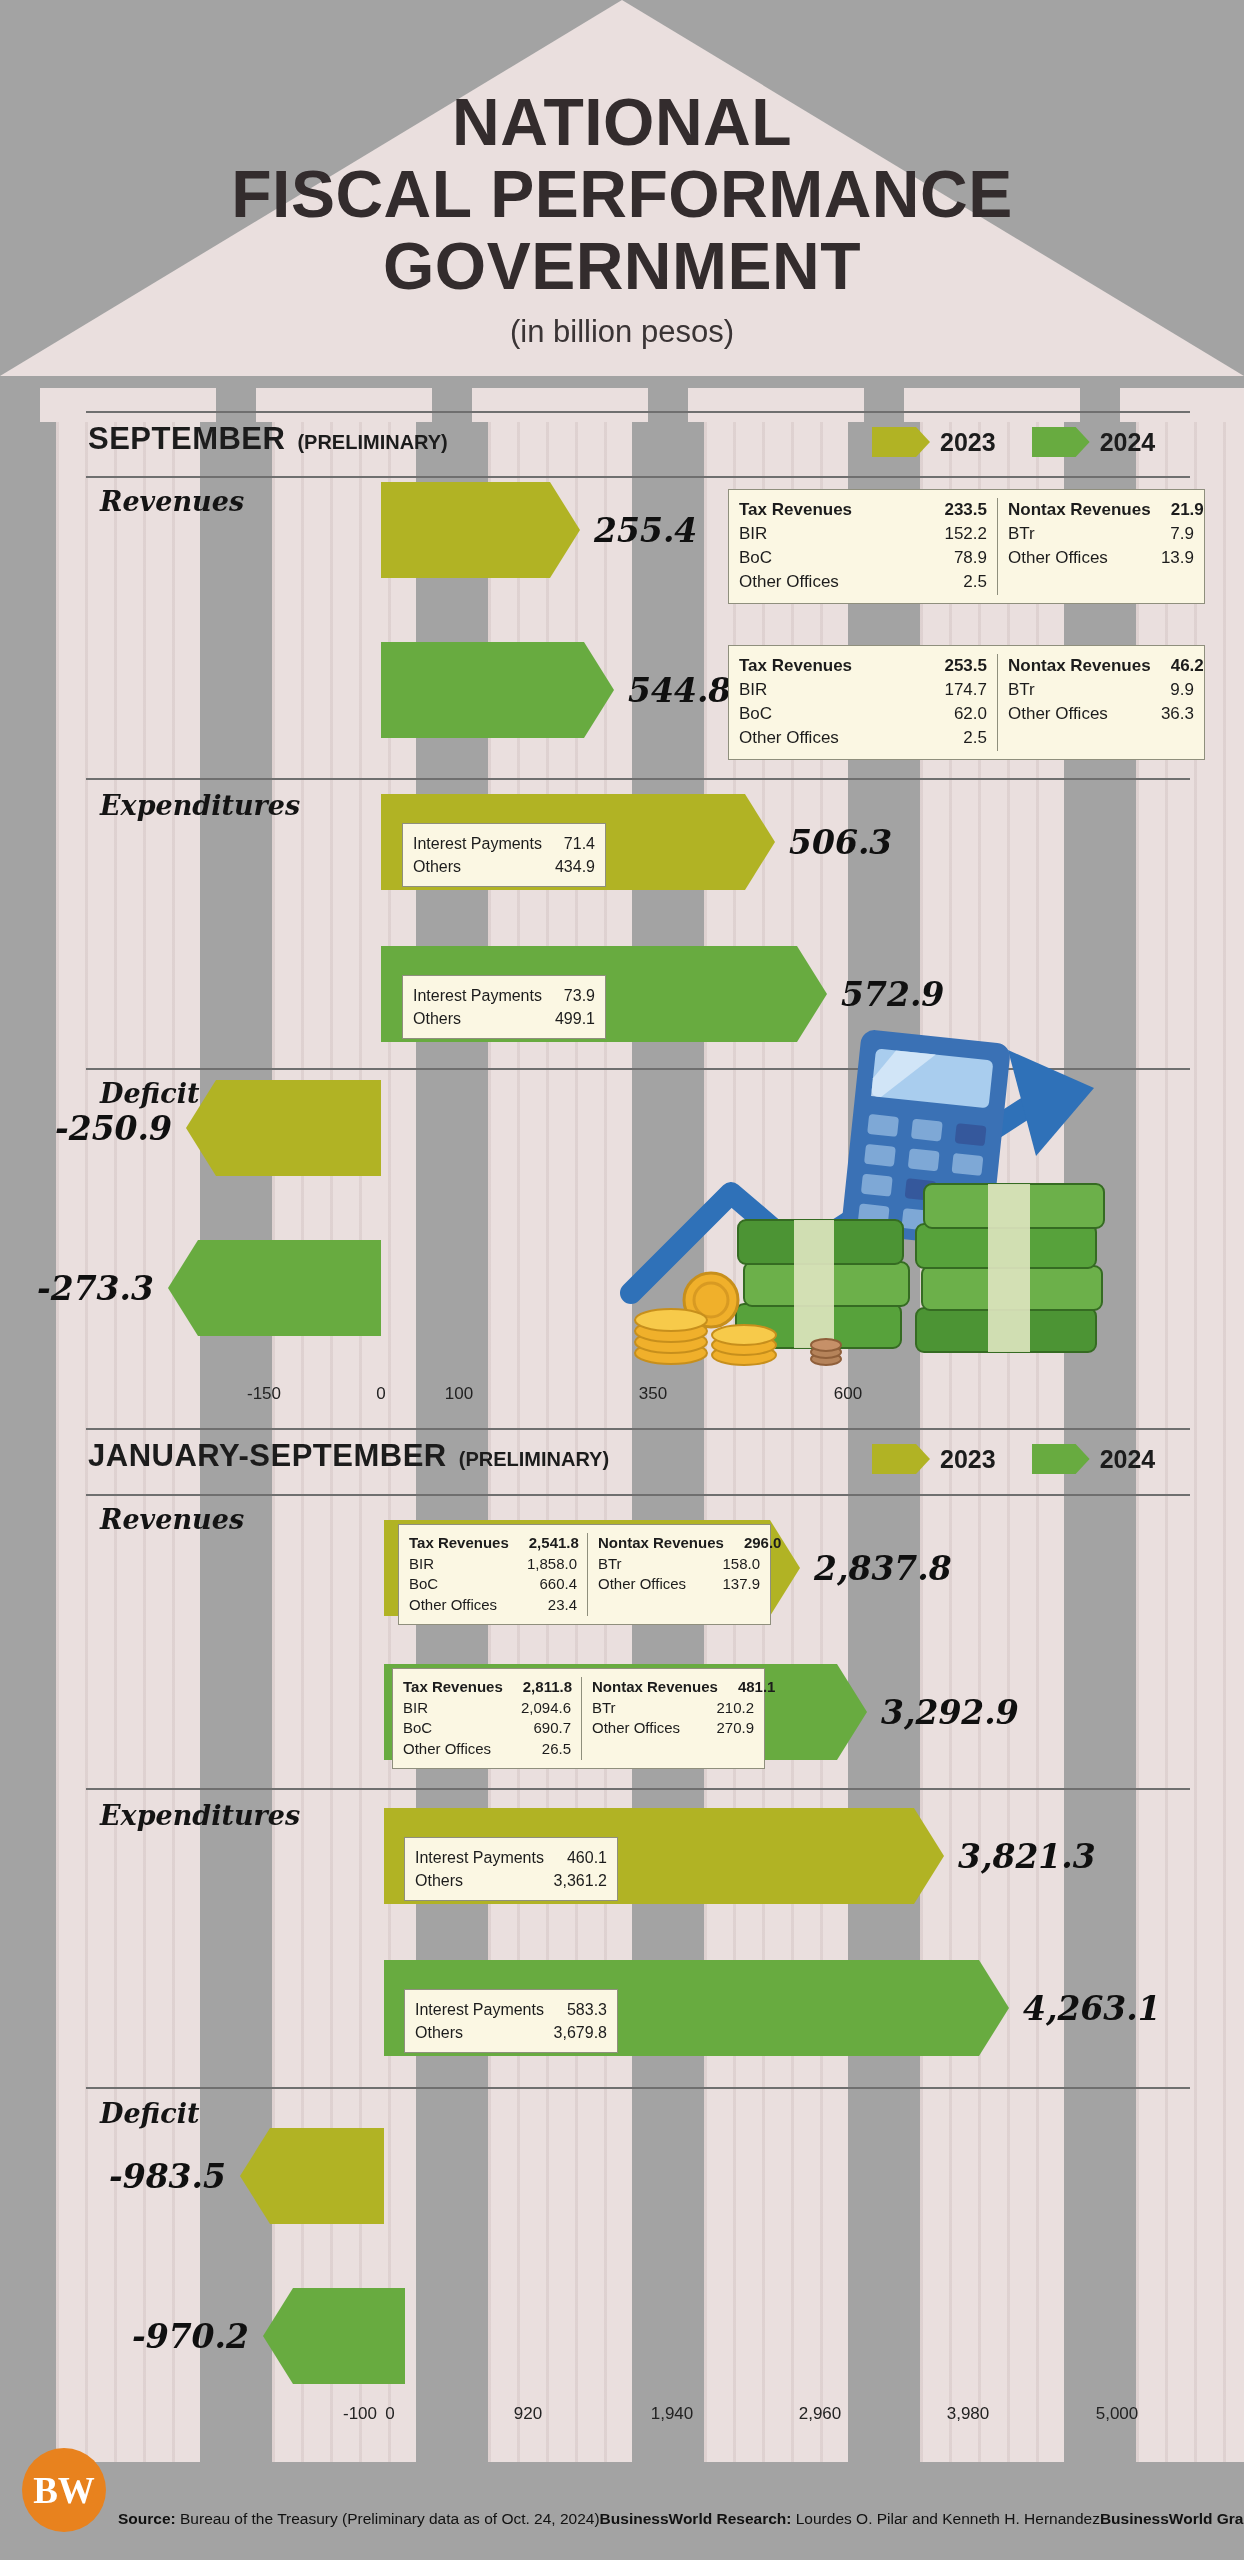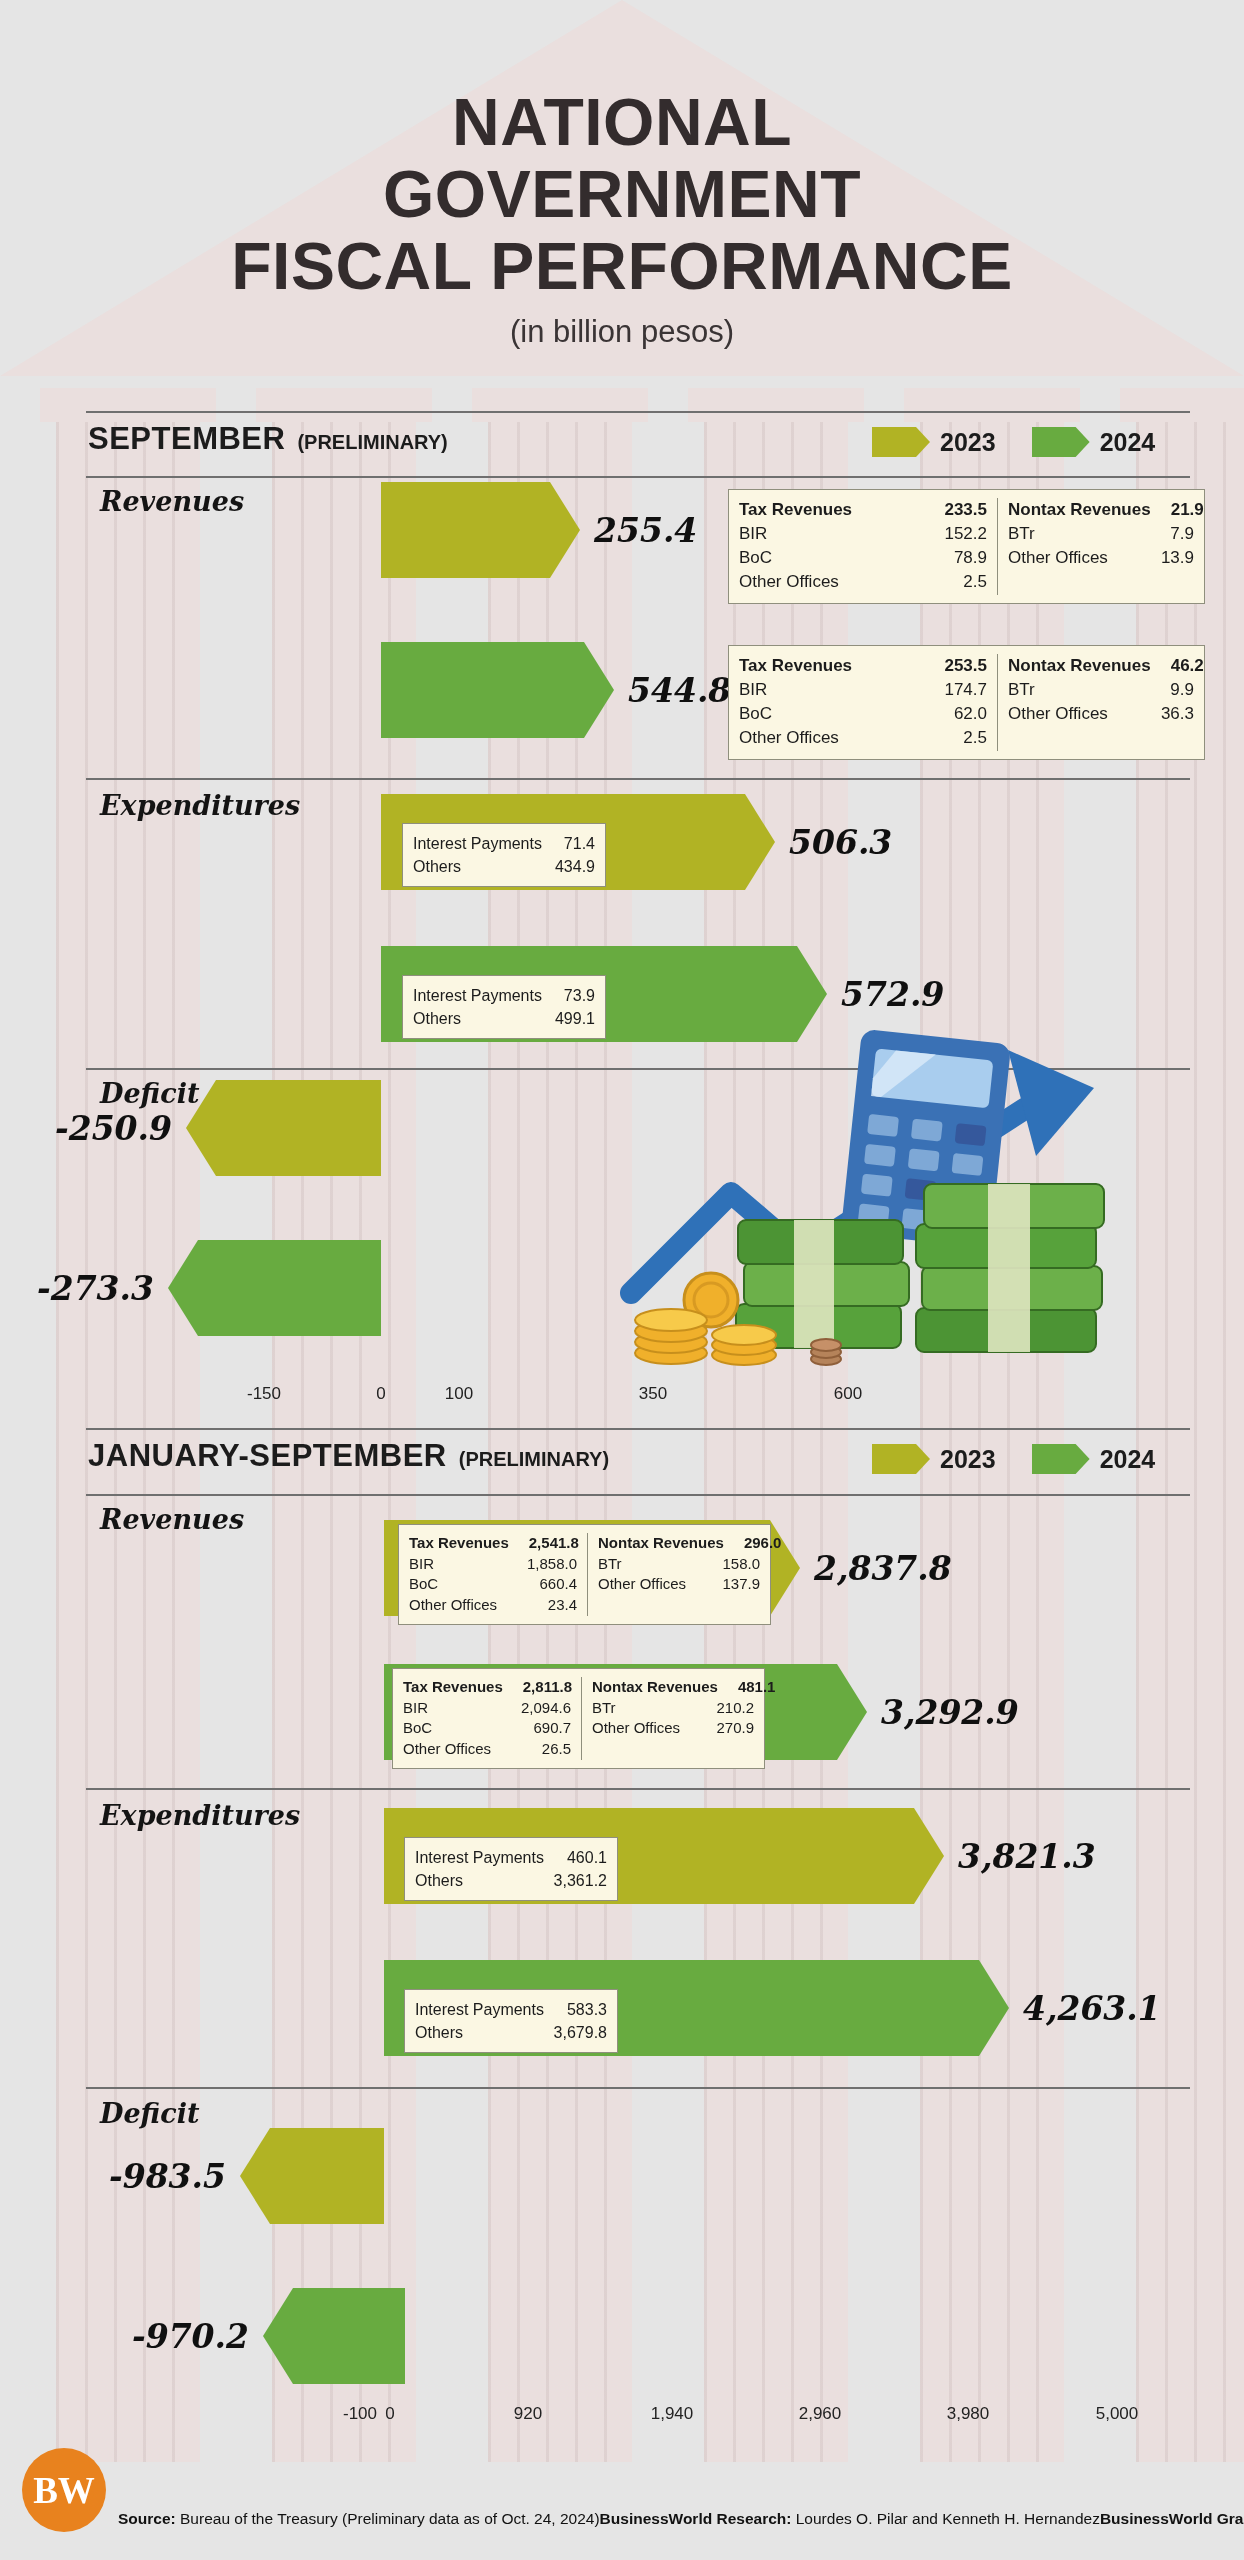--- a/index.html
+++ b/index.html
@@ -1,17 +1,17 @@
 <!DOCTYPE html>
 <html style="--y2023: #b1b324; --y2024: #68ab40; --bg: #eadfde; --cream: #fbf7e3; --orange: #e8821e;"><head>
 <meta charset="utf-8">
 <style>
   * { margin:0; padding:0; box-sizing:border-box; }
   body { background:#fff; font-family:"Liberation Sans", sans-serif; color:#1c1c1c; }
-  .canvas { position:relative; width:1244px; height:2560px; overflow:hidden; background:#e5e5e5; }
+  .canvas { position:relative; width:1244px; height:2560px; overflow:hidden; background:#a3a3a3; }
 
   
   .pediment { position:absolute; left:0; top:0; width:1244px; height:376px;
     background:var(--bg,#eadfde); clip-path:polygon(0 100%, 50% 0, 100% 100%); z-index:0; }
   .capital { position:absolute; top:388px; height:34px; width:176px; background:var(--bg,#eadfde); z-index:0; }
   .pillar { position:absolute; top:422px; height:2040px; width:144px; z-index:0;
     background-color:var(--bg,#eadfde);
     background-image:repeating-linear-gradient(90deg, rgba(120,90,90,.10) 0 3px, transparent 3px 29px); }
 
   
@@ -78,22 +78,22 @@
   <div class="capital" style="left:1120px"></div>
   <div class="pillar" style="left:56px"></div>
   <div class="pillar" style="left:272px"></div>
   <div class="pillar" style="left:488px"></div>
   <div class="pillar" style="left:704px"></div>
   <div class="pillar" style="left:920px"></div>
   <div class="pillar" style="left:1136px"></div>
 
   <div class="title">
     <div class="big">NATIONAL</div>
+    <div class="big">FISCAL PERFORMANCE</div>
     <div class="big">GOVERNMENT</div>
-    <div class="big">FISCAL PERFORMANCE</div>
     <div class="sub">(in billion pesos)</div>
   </div>
 
   <div class="rule" style="top:411px"></div>
   <div class="sech" style="top:421px">
     <span>SEPTEMBER</span>
     <span class="note">(PRELIMINARY)</span>
   </div>
   <div class="legend" style="left:872px; top:427px">
     <span class="sw c23"></span>

